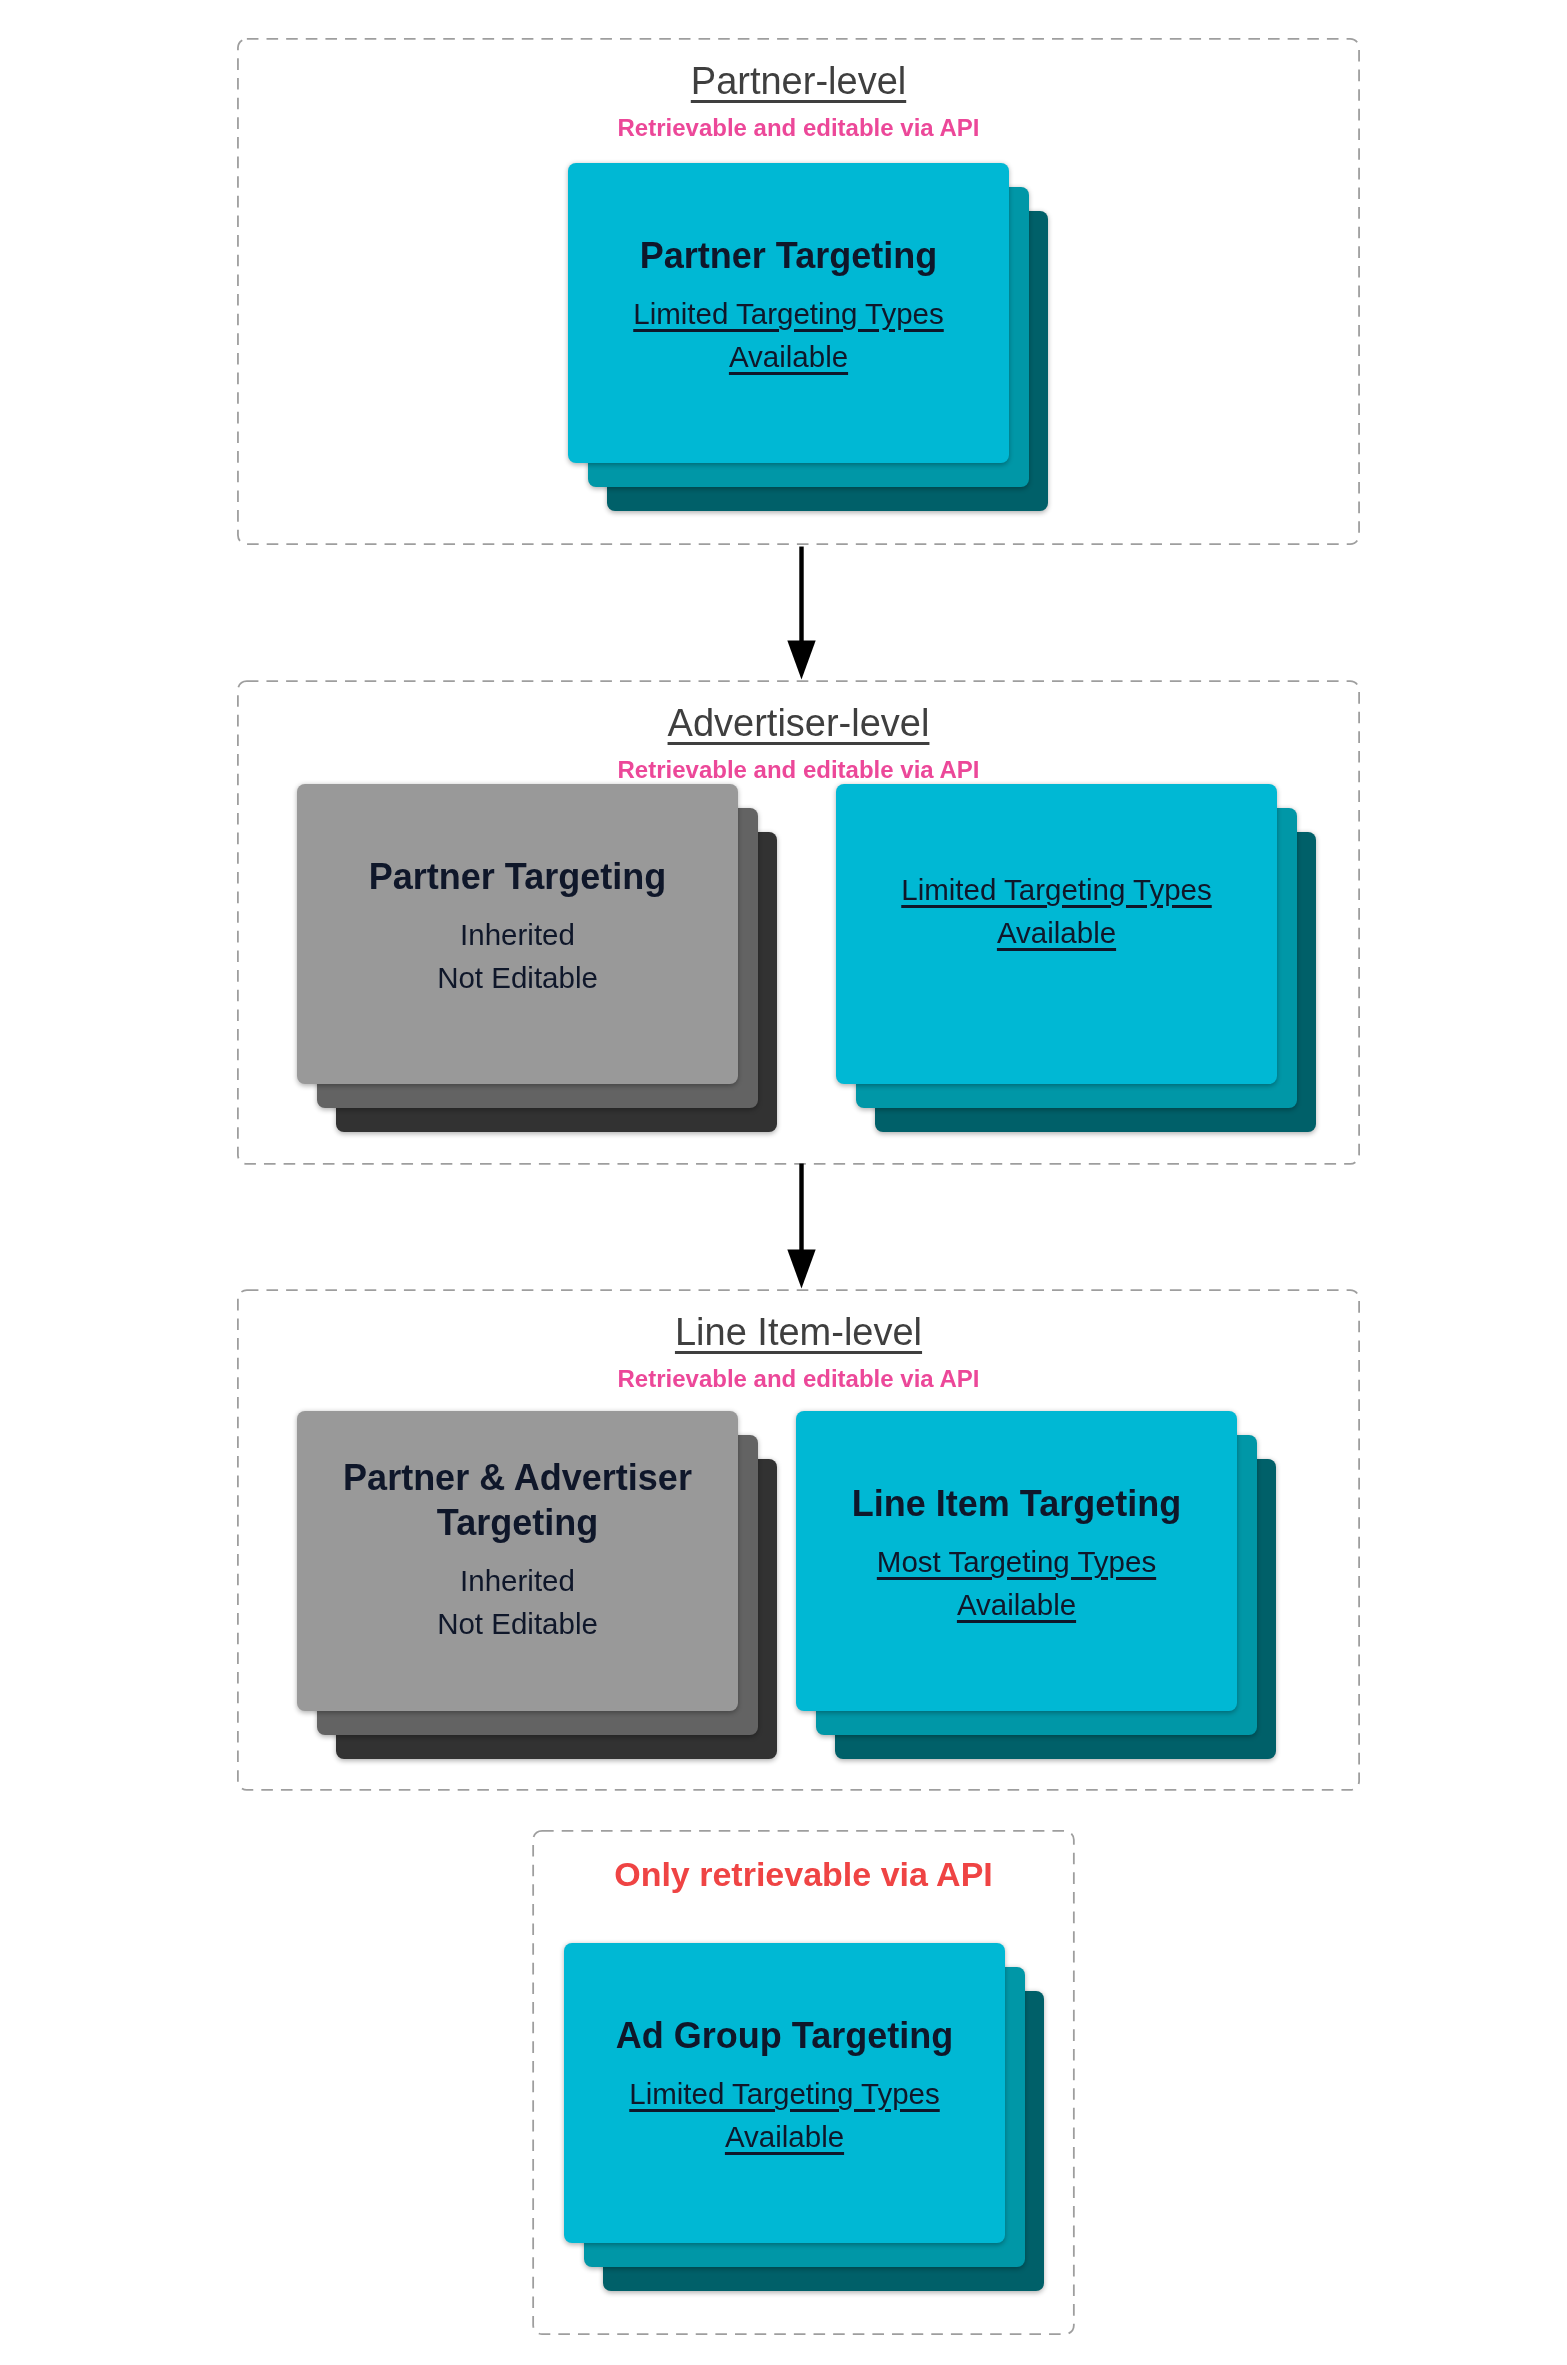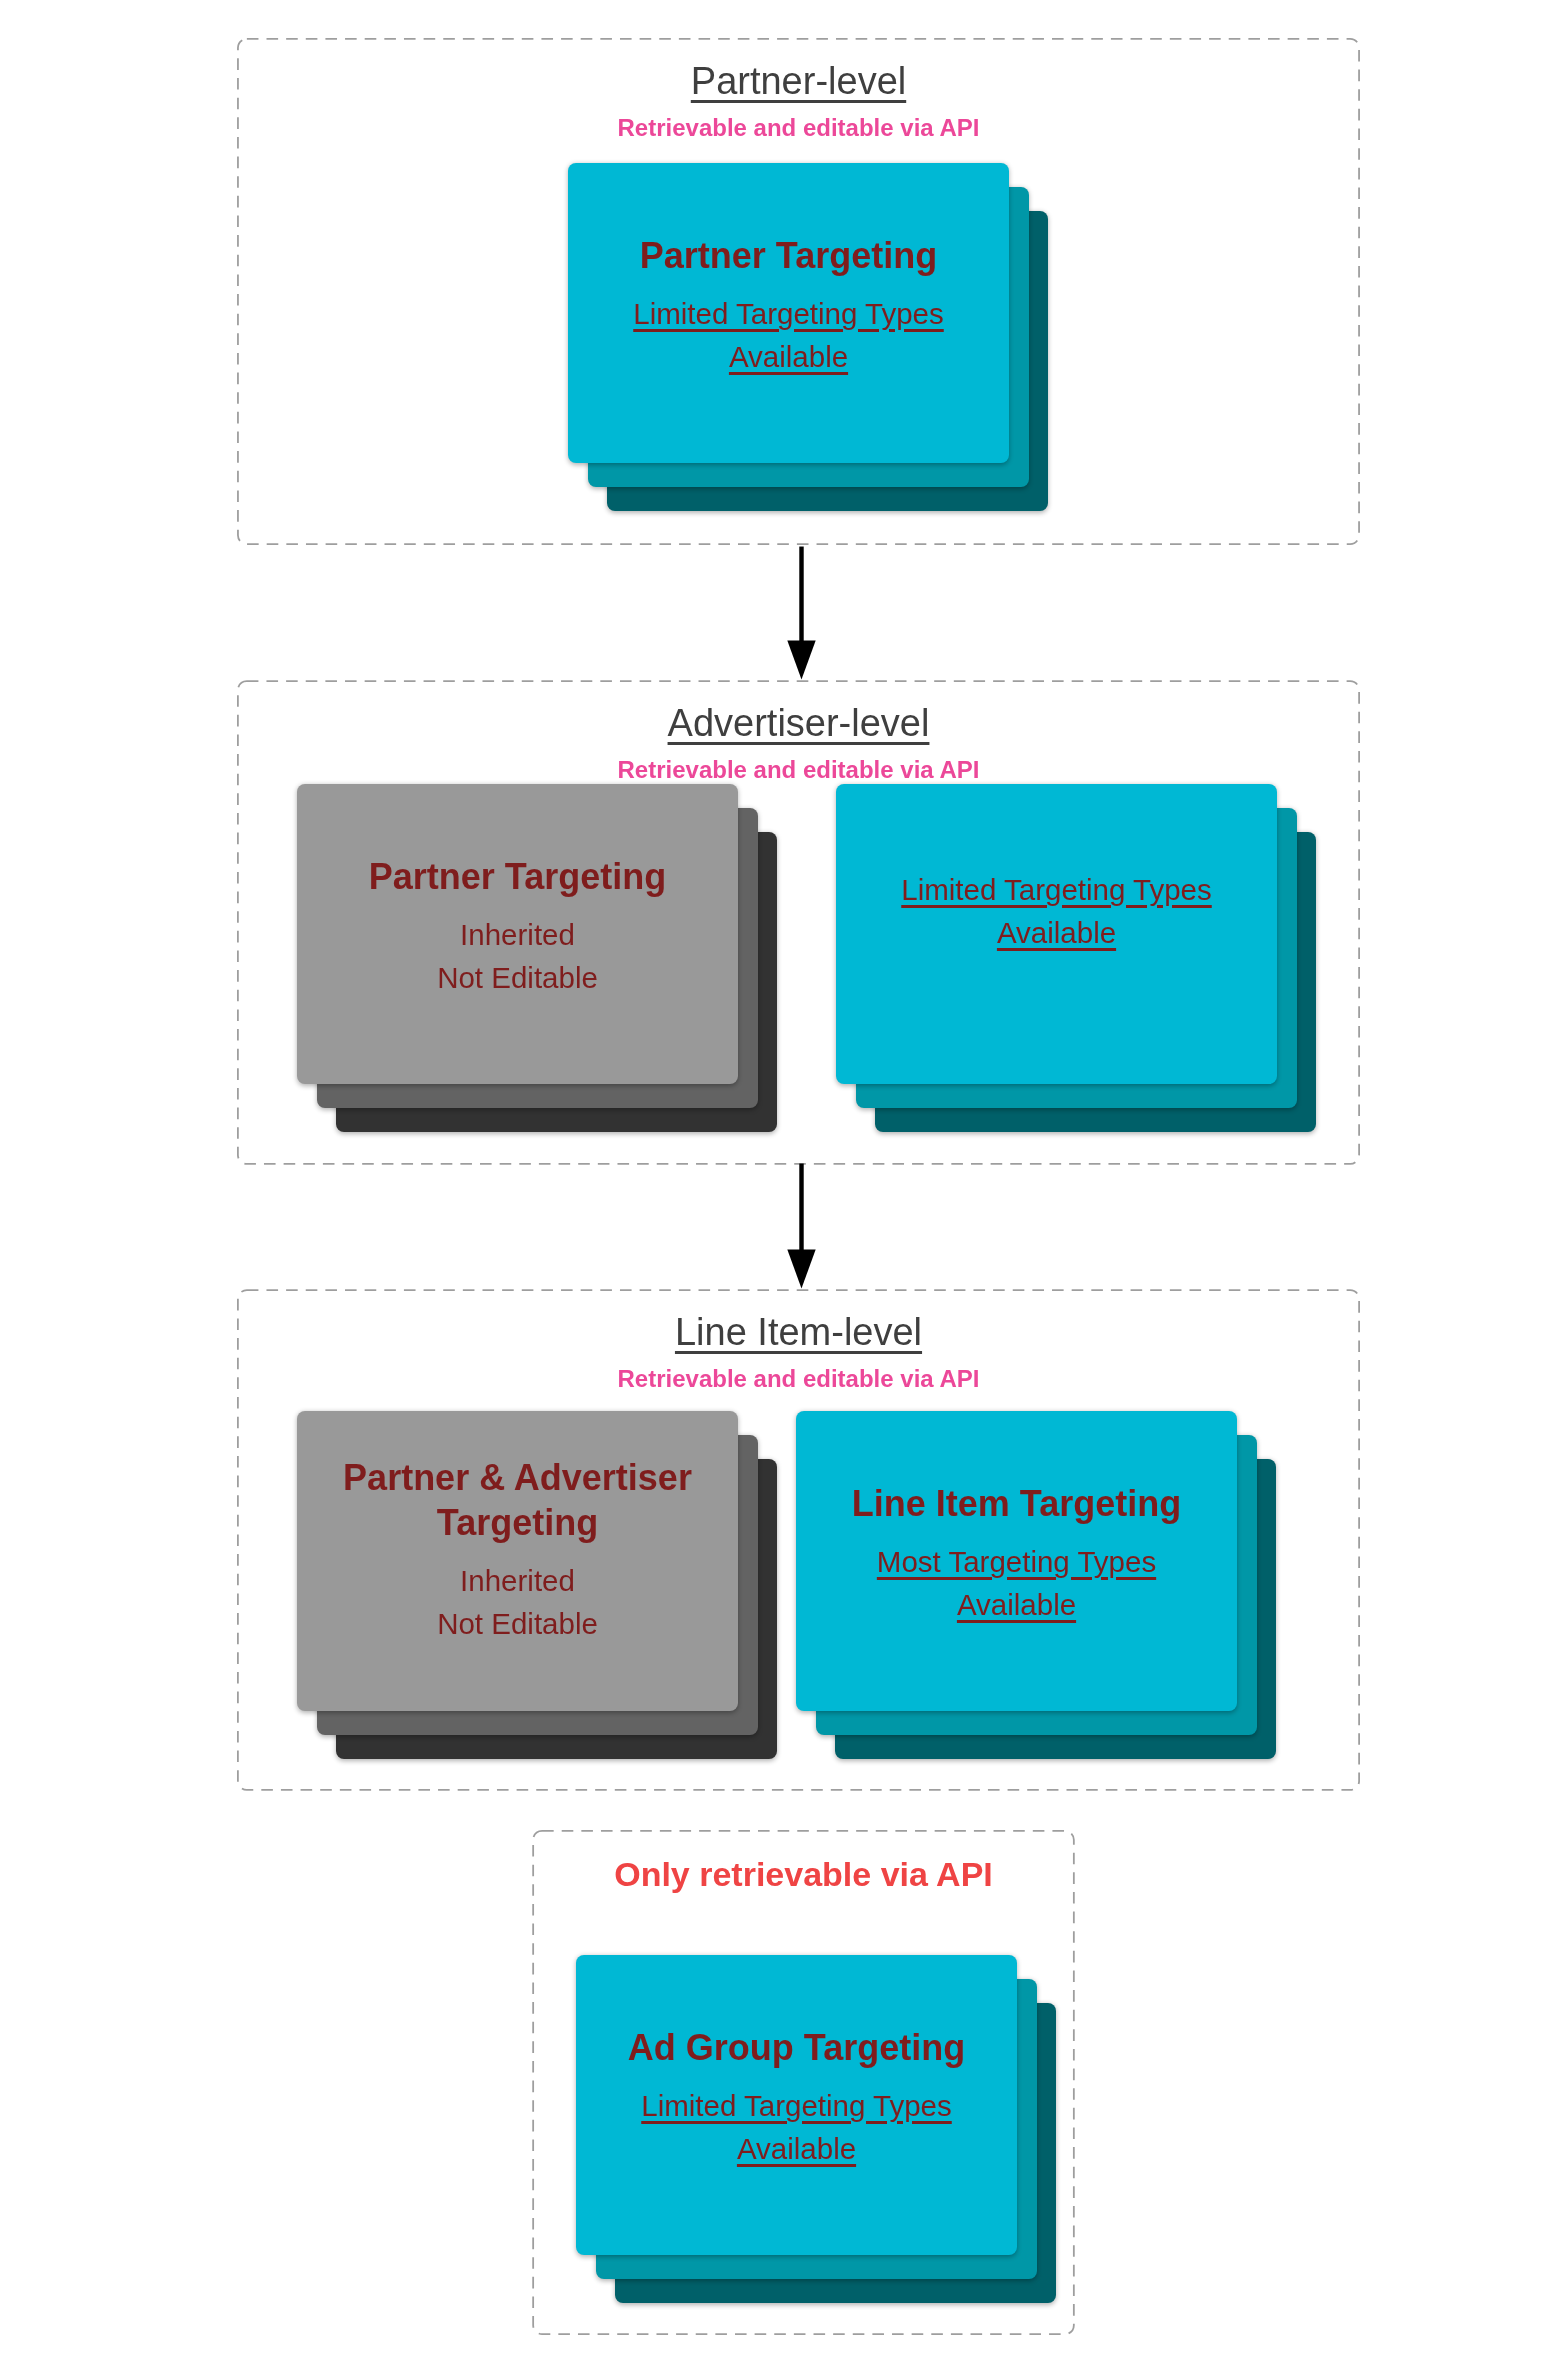--- a/index.html
+++ b/index.html
@@ -21,21 +21,21 @@
   .sec-sub.alert { color: #ef4444; font-size: 34px; }
 
   
   .stack { position: absolute; width: 480px; height: 348px; }
   .layer { position: absolute; width: 441px; height: 300px; border-radius: 8px;
            box-shadow: 0 1.8px 5.4px rgba(0,0,0,0.30); }
   .layer.back  { left: 39px; top: 48px; }
   .layer.mid   { left: 19.6px; top: 24px; }
   .layer.front { left: 0;    top: 0;
     display: flex; flex-direction: column; align-items: center;
-    padding-top: 70px; box-sizing: border-box; text-align: center; color: #7f1d1d; }
+    padding-top: 70px; box-sizing: border-box; text-align: center; color: #0f172a; }
   .layer.front.tall-title { padding-top: 44px; }
 
   .teal .front { background: #00b8d4; }
   .teal .mid   { background: #0097a7; }
   .teal .back  { background: #006069; }
   .gray .front { background: #999999; }
   .gray .mid   { background: #636363; }
   .gray .back  { background: #323232; }
 
   .card-title { font-size: 36px; line-height: 45px; font-weight: bold; white-space: nowrap; }
@@ -143,21 +143,21 @@
 
   <div class="section" style="left:532px; top:1830px; width:543px; height:505px;">
     <svg class="border" width="543" height="505" viewBox="0 0 608 566">
       <rect x="1" y="1" width="606" height="564" rx="10" fill="none" stroke="#9e9e9e" stroke-width="2" stroke-dasharray="13 9"></rect>
     </svg>
     <div class="sec-head">
       <div class="sec-sub alert">Only retrievable via API</div>
     </div>
   </div>
 
-  <div class="stack teal" style="left:576px; top:1943px;margin-top:12px;">
+  <div class="stack teal" style="left:564px; top:1943px;">
     <div class="layer back"></div>
     <div class="layer mid"></div>
     <div class="layer front">
       <div class="card-title">Ad Group Targeting</div>
       <div class="card-sub underlined">Limited Targeting Types Available</div>
     </div>
   </div>
 
 </div>
 

